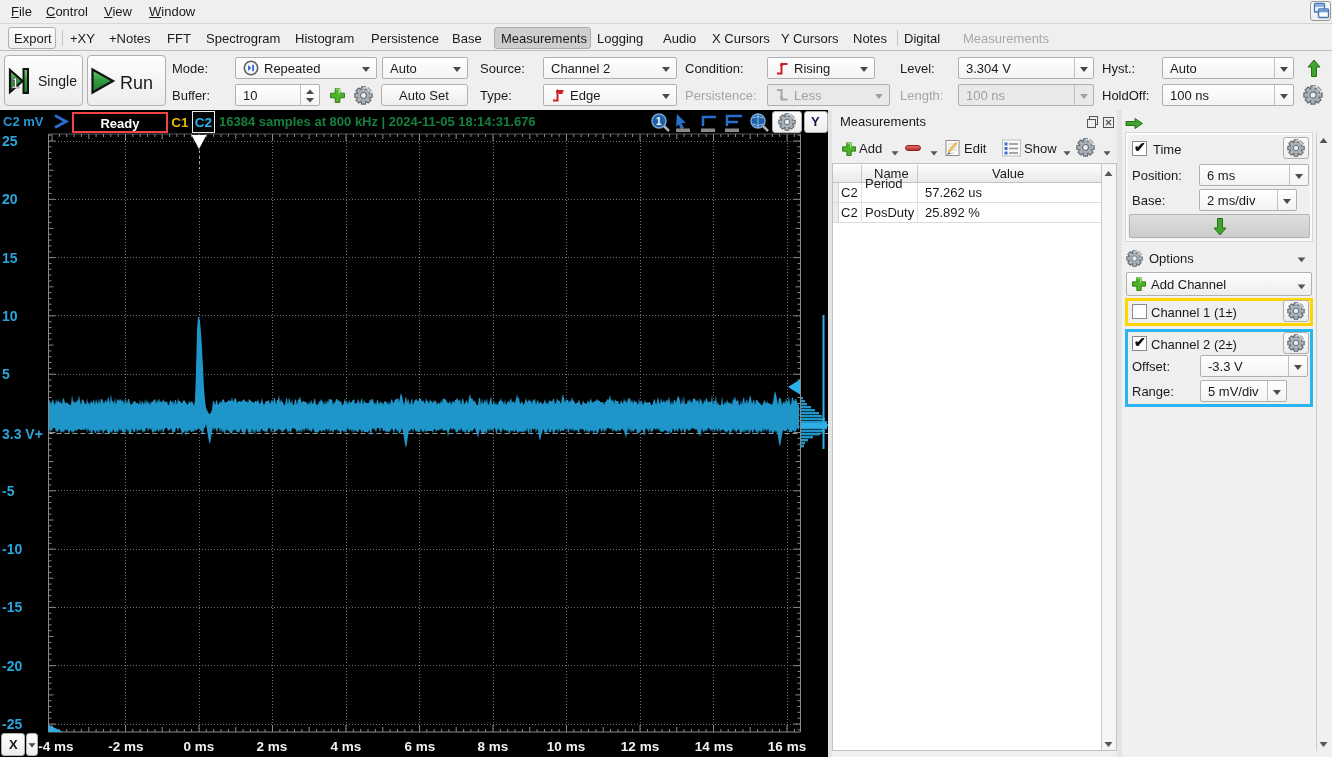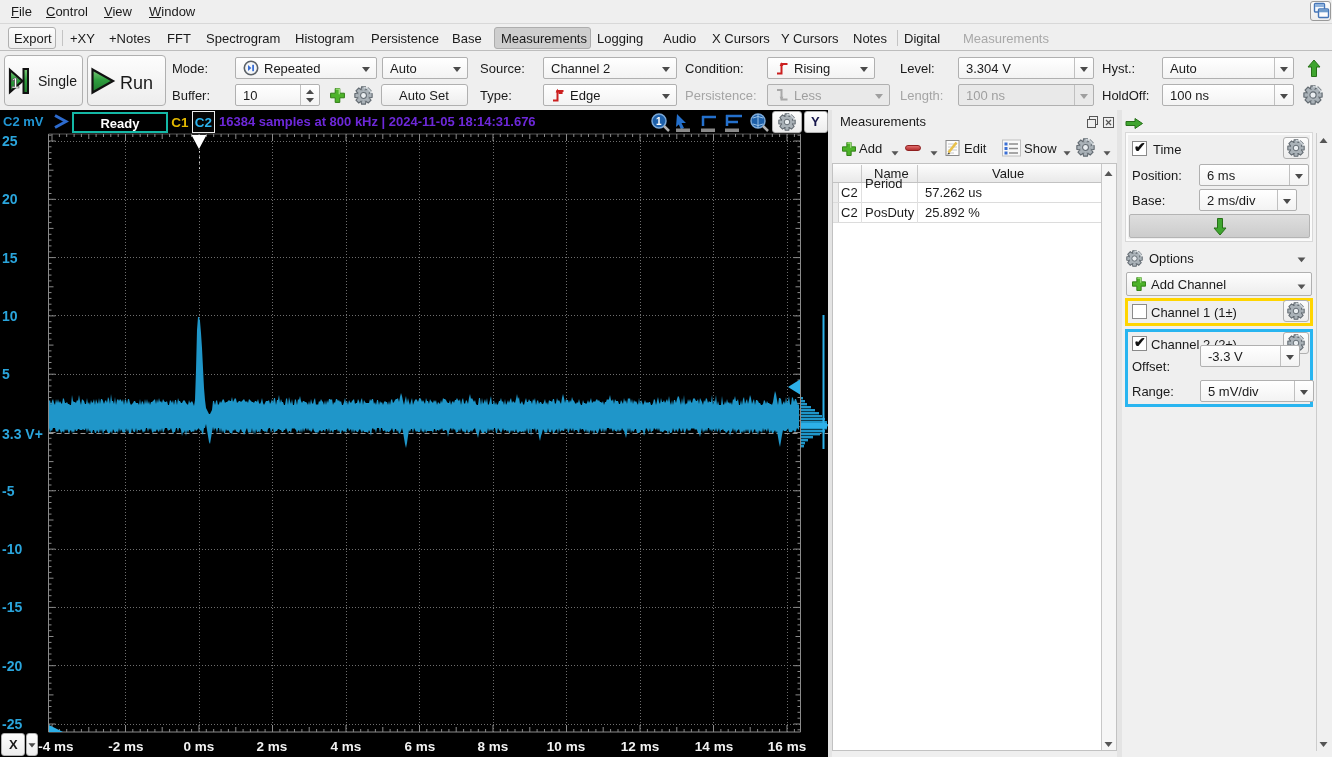--- a/index.html
+++ b/index.html
@@ -133,24 +133,24 @@
 <svg style="position:absolute;left:1303px;top:85px" width="20" height="20" viewBox="0 0 20 20">
       <path d="M19.1 8.0L19.1 12.0L16.1 12.6A6.6 6.6 0 0 1 16.1 12.5L17.9 15.0L15.0 17.9L12.5 16.1A6.6 6.6 0 0 1 12.6 16.1L12.0 19.1L8.0 19.1L7.4 16.1A6.6 6.6 0 0 1 7.5 16.1L5.0 17.9L2.1 15.0L3.9 12.5A6.6 6.6 0 0 1 3.9 12.6L0.9 12.0L0.9 8.0L3.9 7.4A6.6 6.6 0 0 1 3.9 7.5L2.1 5.0L5.0 2.1L7.5 3.9A6.6 6.6 0 0 1 7.4 3.9L8.0 0.9L12.0 0.9L12.6 3.9A6.6 6.6 0 0 1 12.5 3.9L15.0 2.1L17.9 5.0L16.1 7.5A6.6 6.6 0 0 1 16.1 7.4Z" fill="#aab2b8" stroke="#636b72" stroke-width="1.2"></path>
       <circle cx="10" cy="10" r="3.1" fill="#e9edf0" stroke="#636b72" stroke-width="1.1"></circle>
       <path d="M10 1.5 A8.5 8.5 0 0 1 18 8" stroke="#dfe5e9" stroke-width="1.6" fill="none" opacity="0.8"></path>
     </svg>
 <div class="abs" style="left:0;top:110px;width:828px;height:23px;background:#000"></div>
 <div class="abs" style="left:3px;top:114px;color:#2196d4;font-weight:bold">C2 mV</div>
 <svg class="abs" style="left:53px;top:114px" width="16" height="15" viewBox="0 0 16 15">
 <path d="M2 1.5 L13 7.5 L2 13.5" stroke="#2d6bce" stroke-width="3" fill="none"></path>
     </svg>
-<div class="abs" style="left:72px;top:112px;width:96px;height:21px;border:2px solid #14b8a6;background:#000;color:#fff;font-weight:bold;text-align:center;padding-top:2px">Ready</div>
+<div class="abs" style="left:72px;top:112px;width:96px;height:21px;border:2px solid #ef4444;background:#000;color:#fff;font-weight:bold;text-align:center;padding-top:2px">Ready</div>
 <div class="abs" style="left:170px;top:112px;width:20px;height:21px;background:#000;color:#e2b800;font-weight:bold;text-align:center;padding-top:3px;font-size:13.5px">C1</div>
 <div class="abs" style="left:192px;top:111px;width:23px;height:22px;border:1px solid #ececec;background:#050505;color:#2cb3ee;font-weight:bold;text-align:center;padding-top:3px;font-size:13.5px">C2</div>
-<div class="abs" style="left:219px;top:114px;color:#6d28d9;font-weight:bold">16384 samples at 800 kHz | 2024-11-05 18:14:31.676</div>
+<div class="abs" style="left:219px;top:114px;color:#15803d;font-weight:bold">16384 samples at 800 kHz | 2024-11-05 18:14:31.676</div>
 <svg class="abs" style="left:650px;top:112px" width="150" height="21" viewBox="0 0 150 21">
 <circle cx="9" cy="9" r="7" fill="#1d5fa8" stroke="#7aa8d8" stroke-width="1.5"></circle>
 <text x="6" y="13" font-size="10" font-weight="bold" fill="#fff" font-family="Liberation Sans">1</text>
 <line x1="14" y1="14" x2="19" y2="19" stroke="#b0b0b0" stroke-width="2.5"></line>
 <polygon points="27,2 36,11 31.5,11 34,16 31,17.5 28.8,12.5 26,15" fill="#2470cc"></polygon>
 <rect x="26" y="16.5" width="14" height="3.5" fill="#8a8a8a"></rect>
 <line x1="52" y1="5" x2="66" y2="5" stroke="#2470cc" stroke-width="2.5"></line>
 <line x1="53" y1="4" x2="53" y2="14" stroke="#2470cc" stroke-width="2.5"></line>
 <rect x="51" y="16.5" width="14" height="3.5" fill="#8a8a8a"></rect>
 <line x1="76" y1="4" x2="92" y2="4" stroke="#2470cc" stroke-width="2.5"></line>
@@ -789,15 +789,15 @@
 <div class="abs" style="left:1125px;top:329px;width:188px;height:78px;border:3px solid #29b5f0;background:#efefef"></div>
 <div class="cb ck" style="left:1132px;top:336px"></div>
 <div class="abs" style="left:1151px;top:337px">Channel 2 (2±)</div>
 <div class="btn" style="left:1283px;top:332px;width:26px;height:22px"></div>
     <svg style="position:absolute;left:1287px;top:334px" width="18" height="18" viewBox="0 0 20 20">
       <path d="M19.1 8.0L19.1 12.0L16.1 12.6A6.6 6.6 0 0 1 16.1 12.5L17.9 15.0L15.0 17.9L12.5 16.1A6.6 6.6 0 0 1 12.6 16.1L12.0 19.1L8.0 19.1L7.4 16.1A6.6 6.6 0 0 1 7.5 16.1L5.0 17.9L2.1 15.0L3.9 12.5A6.6 6.6 0 0 1 3.9 12.6L0.9 12.0L0.9 8.0L3.9 7.4A6.6 6.6 0 0 1 3.9 7.5L2.1 5.0L5.0 2.1L7.5 3.9A6.6 6.6 0 0 1 7.4 3.9L8.0 0.9L12.0 0.9L12.6 3.9A6.6 6.6 0 0 1 12.5 3.9L15.0 2.1L17.9 5.0L16.1 7.5A6.6 6.6 0 0 1 16.1 7.4Z" fill="#aab2b8" stroke="#636b72" stroke-width="1.2"></path>
       <circle cx="10" cy="10" r="3.1" fill="#e9edf0" stroke="#636b72" stroke-width="1.1"></circle>
       <path d="M10 1.5 A8.5 8.5 0 0 1 18 8" stroke="#dfe5e9" stroke-width="1.6" fill="none" opacity="0.8"></path>
     </svg>
 <div class="lab" style="left:1132px;top:355px">Offset:</div>
-<div class="combo split" style="left:1200px;top:345px;width:100px">-3.3 V<span class="car"></span></div>
+<div class="combo split" style="left:1200px;top:355px;width:108px">-3.3 V<span class="car"></span></div>
 <div class="lab" style="left:1132px;top:380px">Range:</div>
-<div class="combo split" style="left:1200px;top:380px;width:114px">5 mV/div<span class="car"></span></div>
+<div class="combo split" style="left:1200px;top:380px;width:87px">5 mV/div<span class="car"></span></div>
 </div>
 </body></html>

